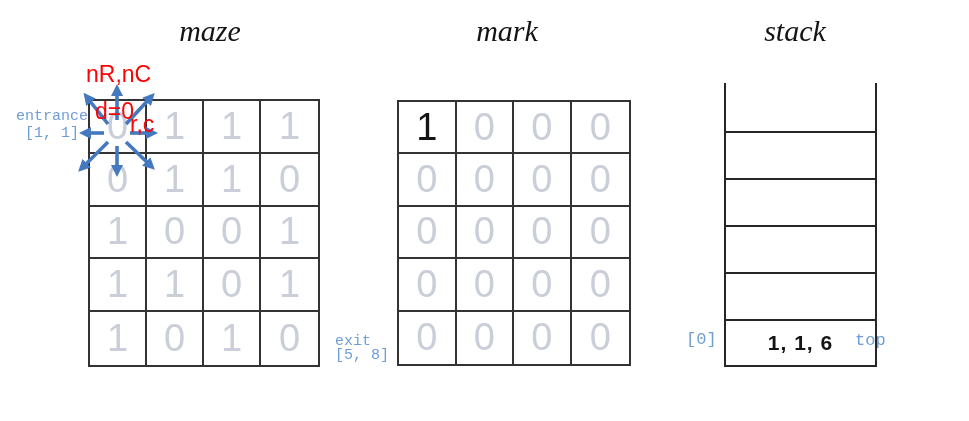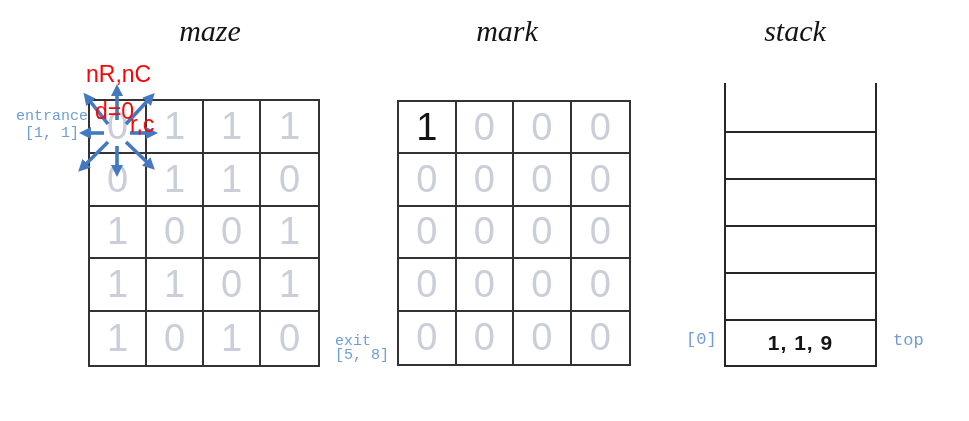--- a/index.html
+++ b/index.html
@@ -121,25 +121,25 @@
     <div class="cell">0</div>
     <div class="cell">0</div>
   </div>
 
   <div class="stack">
     <div class="slot"></div>
     <div class="slot"></div>
     <div class="slot"></div>
     <div class="slot"></div>
     <div class="slot"></div>
-    <div class="slot filled">1, 1, 9</div>
+    <div class="slot filled">1, 1, 6</div>
   </div>
 
   <div class="coord-label big" style="left:686px; top:331px;">[0]</div>
-  <div class="coord-label big" style="left:893px; top:332px;">top</div>
+  <div class="coord-label big" style="left:855px; top:332px;">top</div>
 
   <div class="coord-label" style="left:12px; top:108px; width:80px; text-align:center;">
     <div>entrance</div>
     <div>[1, 1]</div>
   </div>
 
   <div class="coord-label tight" style="left:335px; top:335px;">
     <div>exit</div>
     <div>[5, 8]</div>
   </div>

